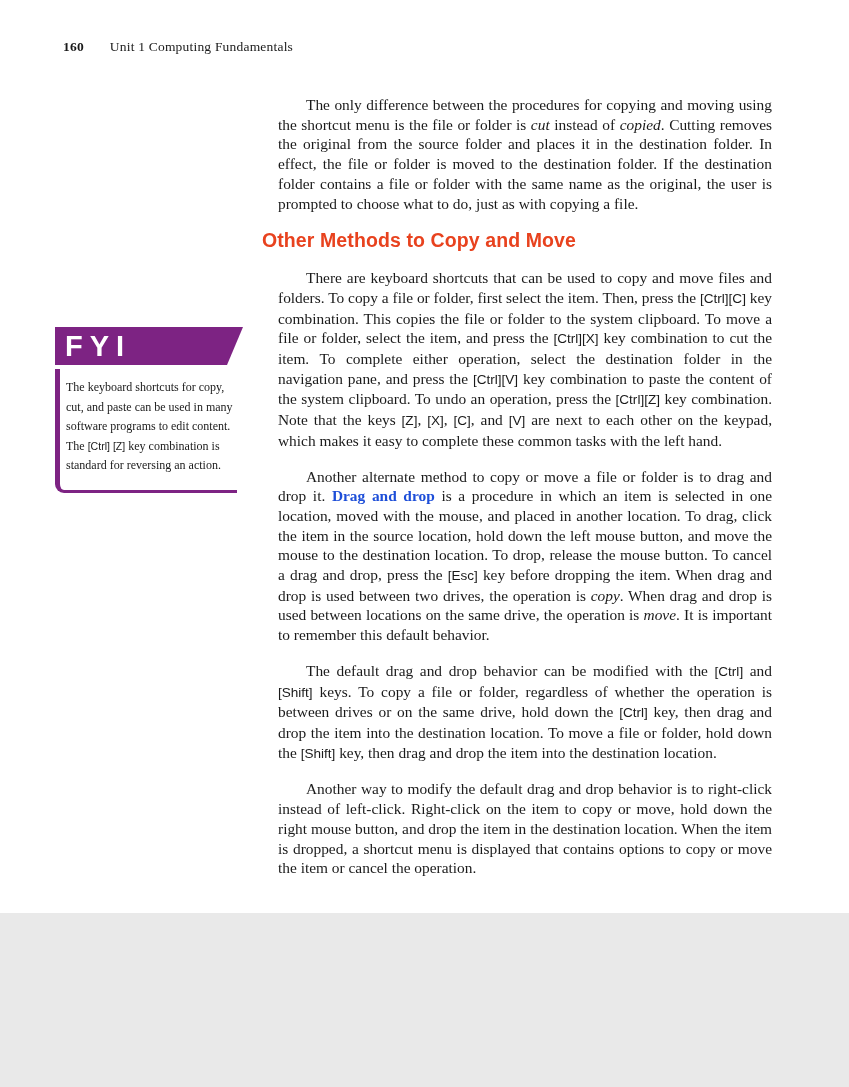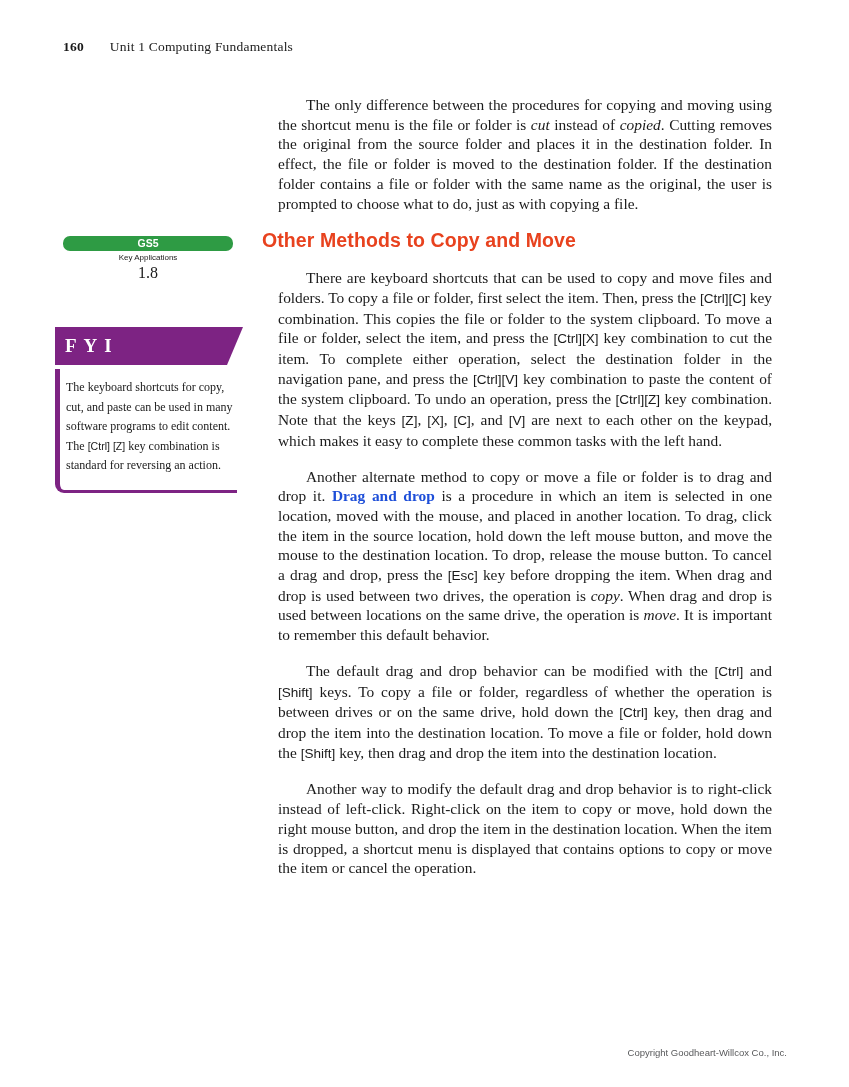--- a/index.html
+++ b/index.html
@@ -1,19 +1,19 @@
 <!DOCTYPE html>
 <html><head>
 <meta charset="utf-8">
 <style>
   * { box-sizing: border-box; }
   html,body { margin:0; padding:0; background:#e9e9e9; }
   .page {
     position: relative;
-    width: 849px; height: 1087px;
+    width: 849px; height: 913px;
     background: #ffffff;
     margin: 0 auto;
     font-family: "Liberation Serif", serif;
     color: #1a1a1a;
     overflow: hidden;
   }
 
   
   .runhead {
     position: absolute; left: 63px; top: 39px;
@@ -72,23 +72,23 @@
     margin-top: 2px;
   }
 
   
   .fyi-banner {
     position: absolute; left: 55px; top: 327px;
     width: 188px; height: 38px;
     background: #7d2383;
     clip-path: polygon(0 0, 100% 0, calc(100% - 16px) 100%, 0 100%);
     color: #ffffff;
-    font-family: Liberation Serif, serif;
+    font-family: Liberation Sans, sans-serif;
     font-weight: bold;
-    font-size: 19px;
+    font-size: 29px;
     line-height: 38px;
     letter-spacing: 7px;
     padding-left: 10px;
   }
   .fyi-box {
     position: absolute; left: 55px; top: 369px;
     width: 182px;
     border-left: 5px solid #7d2383;
     border-bottom: 3px solid #7d2383;
     border-bottom-left-radius: 9px;
@@ -112,25 +112,20 @@
 </style>
 </head>
 <body>
 
 <div class="page">
 
   <div class="runhead">
     <span class="folio">160</span><span>Unit 1  Computing Fundamentals</span>
   </div>
 
-  <div class="gs-badge">
-    <div class="gs-bar">GS5</div>
-    <div class="gs-label">Key Applications</div>
-    <div class="gs-num">1.8</div>
-  </div>
 
   <div class="fyi-banner">FYI</div>
   <div class="fyi-box">
     <p class="fyi-text"><span>The keyboard shortcuts for copy, cut, and paste can be used in many software programs to edit content. The </span><span class="s-key">[Ctrl]</span><span> </span><span class="s-key">[Z]</span><span> key combination is standard for reversing an action.</span></p>
   </div>
 
   <div class="main-col">
     <p class="body"><span>The only difference between the procedures for copying and moving using the shortcut menu is the file or folder is </span><span class="s-i">cut</span><span> instead of </span><span class="s-i">copied</span><span>. Cutting removes the original from the source folder and places it in the destination folder. In effect, the file or folder is moved to the destination folder. If the destination folder contains a file or folder with the same name as the original, the user is prompted to choose what to do, just as with copying a file.</span></p>
     <h2 class="section">Other Methods to Copy and Move</h2>
     <p class="body"><span>There are keyboard shortcuts that can be used to copy and move files and folders. To copy a file or folder, first select the item. Then, press the </span><span class="s-key">[Ctrl][C]</span><span> key combination. This copies the file or folder to the system clipboard. To move a file or folder, select the item, and press the </span><span class="s-key">[Ctrl][X]</span><span> key combination to cut the item. To complete either operation, select the destination folder in the navigation pane, and press the </span><span class="s-key">[Ctrl][V]</span><span> key combination to paste the content of the system clipboard. To undo an operation, press the </span><span class="s-key">[Ctrl][Z]</span><span> key combination. Note that the keys </span><span class="s-key">[Z]</span><span>, </span><span class="s-key">[X]</span><span>, </span><span class="s-key">[C]</span><span>, and </span><span class="s-key">[V]</span><span> are next to each other on the keypad, which makes it easy to complete these common tasks with the left hand.</span></p>

